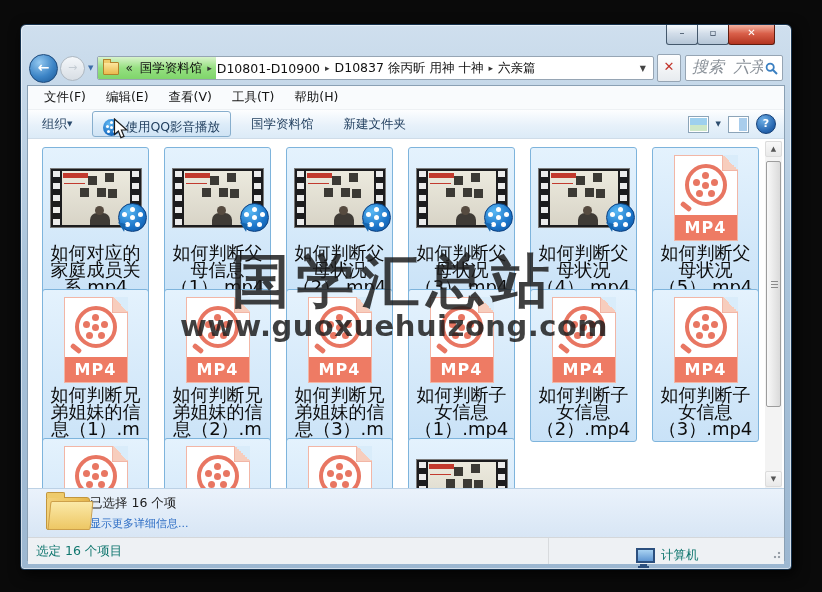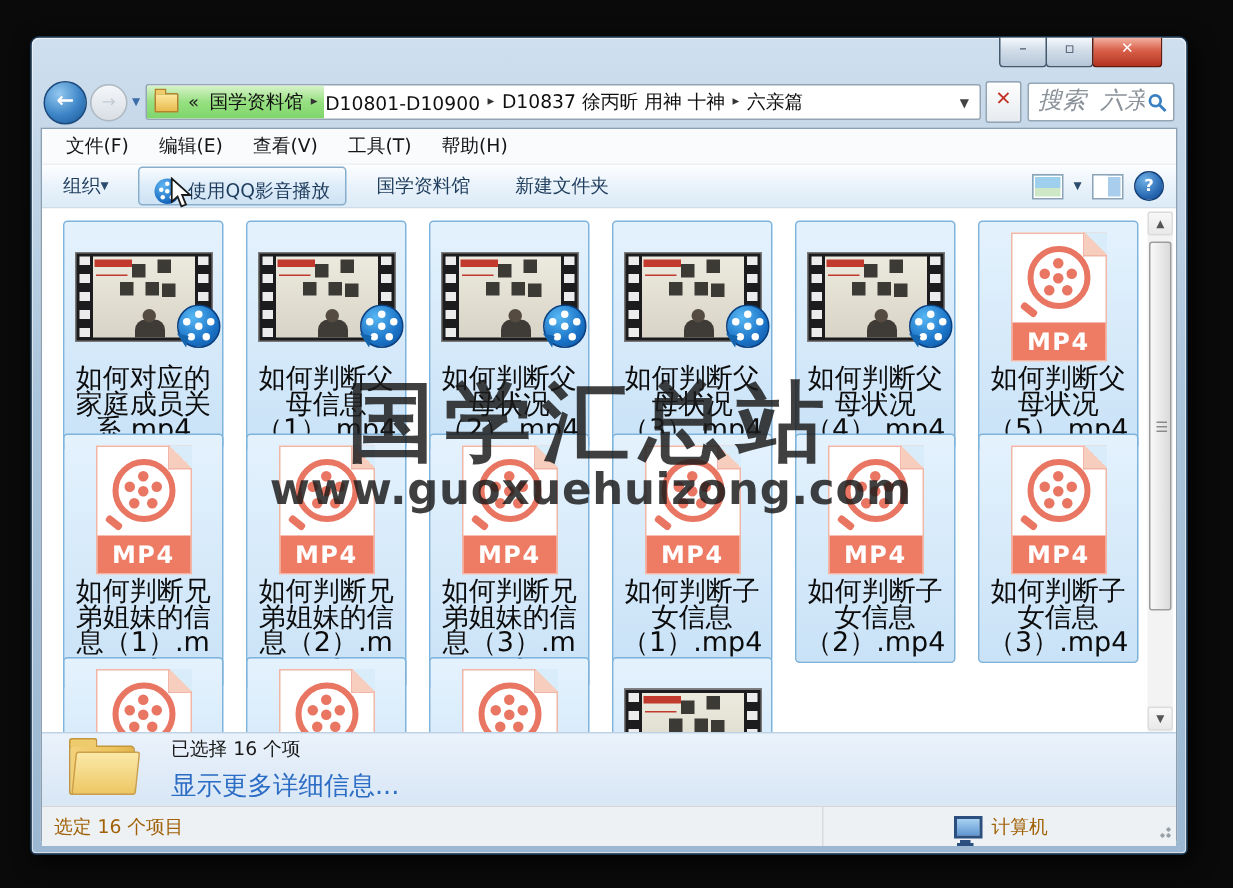--- a/index.html
+++ b/index.html
@@ -128,26 +128,26 @@
     box-shadow:0 -3px 0 #8a8a8a,0 3px 0 #8a8a8a}
   
   .details{height:48px;background:linear-gradient(#eaf2fb,#d8e6f5);border-top:1px solid #bcd1e5;
     display:flex;align-items:center;padding-left:18px;position:relative;z-index:8}
   .folder{width:42px;height:31px;position:relative;border-radius:2px 3px 3px 2px;flex:none;
     background:linear-gradient(100deg,#f3d27c,#ecc35c 60%,#e0ad45);border:1px solid #c2963d}
   .folder::before{content:"";position:absolute;top:-6px;left:-1px;width:17px;height:5px;
     background:#eecb6c;border:1px solid #c2963d;border-bottom:none;border-radius:2px 2px 0 0}
   .folder::after{content:"";position:absolute;left:2px;top:3px;right:-3px;bottom:-1px;
     background:linear-gradient(#fbe9a8,#edc764);border:1px solid #cda04a;border-radius:2px;transform:skewX(-6deg)}
-  .details-text{margin-left:24px}
+  .details-text{}
   .d-line1{font-size:12.5px;color:#1a1a1a;margin-bottom:4px}
-  .d-link{font-size:17px;color:#2b6cc4}
-  
-  .statusbar{height:27px;background:#eef1f4;border-top:1px solid #d4d7da;display:flex;align-items:center;
-    font-size:12.5px;color:#a16207;position:relative;box-sizing:border-box}
+  .d-link{font-size:11px;color:#2b6cc4}
+  
+  .statusbar{height:27px;background:#eef1f4;border-top:1px solid #d4d7da;display:flex;align-items:flex-end;
+    font-size:12.5px;color:#0f766e;position:relative;box-sizing:border-box}
   .sb-left{width:512px;padding-left:8px;border-right:1px solid #d8dbde;align-self:stretch;display:flex;align-items:center}
   .sb-zone{position:absolute;left:608px;display:flex;align-items:center;gap:6px}
   .icon-computer{width:15px;height:11px;border:2px solid #2b4f7e;background:linear-gradient(#aqua,#7fb2e8);
     background:linear-gradient(#a8d2f2,#5f96d2);position:relative}
   .icon-computer::after{content:"";position:absolute;left:2px;bottom:-5px;width:7px;height:2px;background:#2b4f7e;
     box-shadow:-2px 2px 0 #2b4f7e,2px 2px 0 #2b4f7e}
   .grip{position:absolute;right:3px;bottom:3px;width:10px;height:10px;
     background:radial-gradient(circle at 2px 8px,#9aa 1px,transparent 1.4px),
                radial-gradient(circle at 6px 8px,#9aa 1px,transparent 1.4px),
                radial-gradient(circle at 8px 4px? ,transparent,transparent)}

